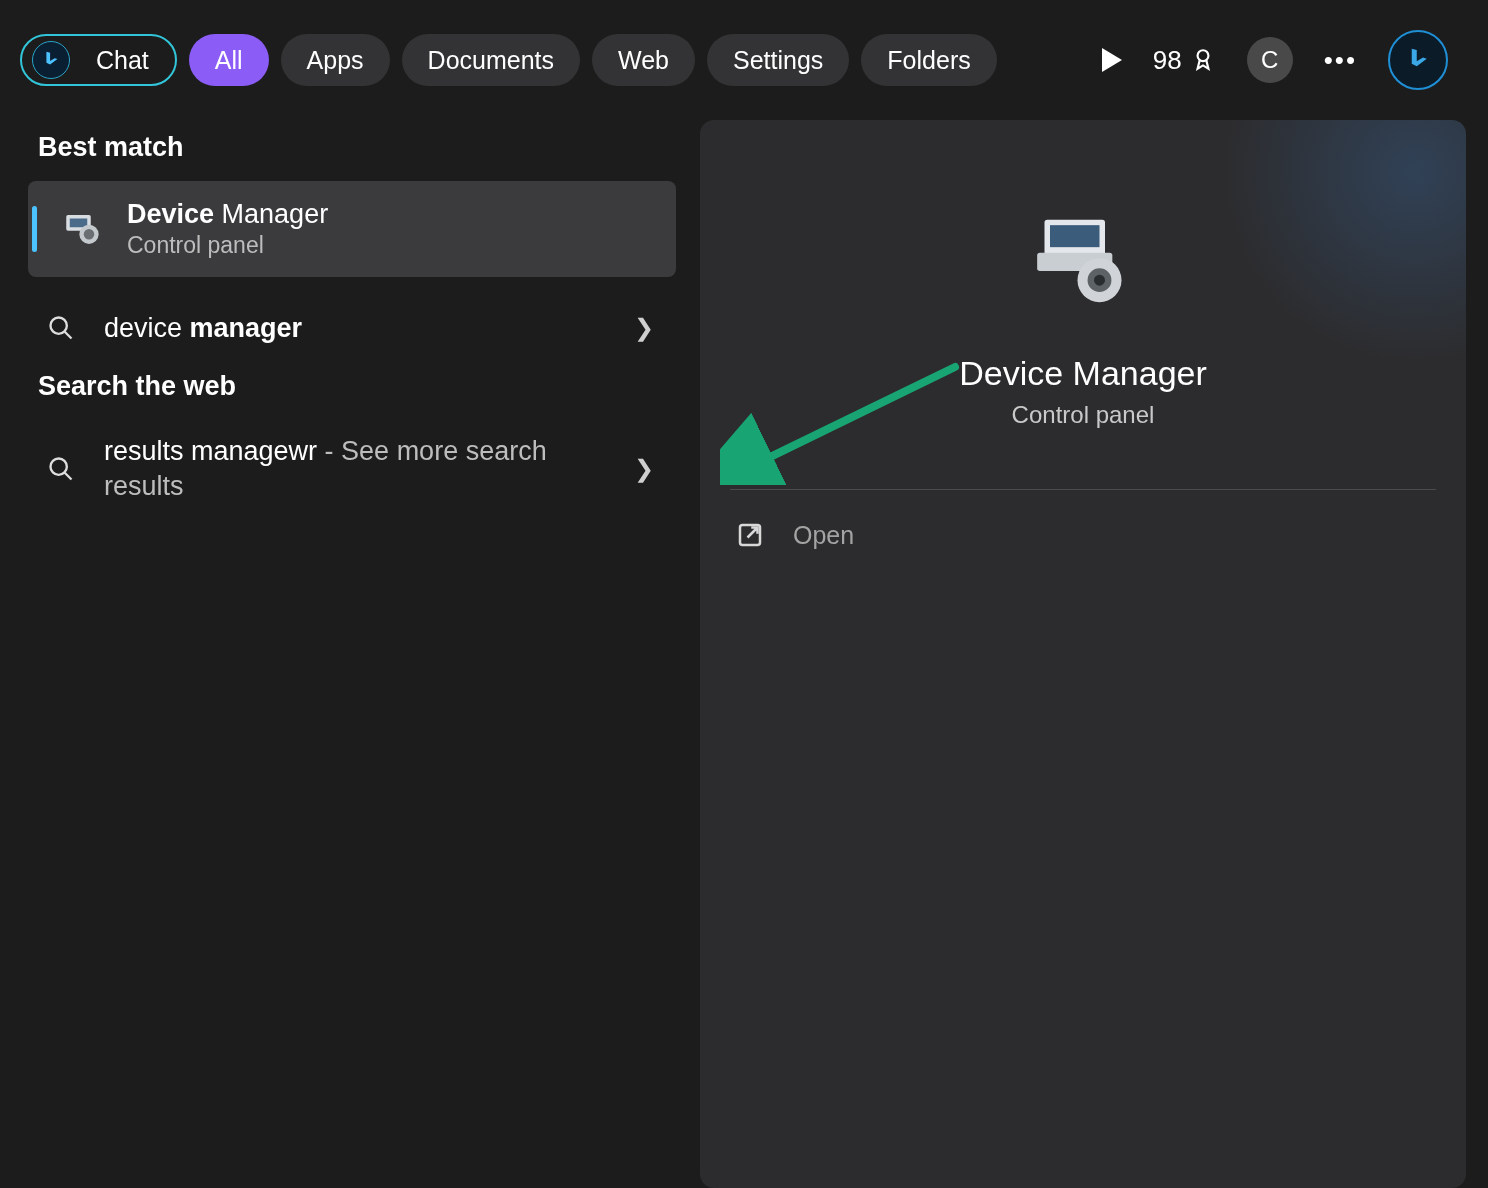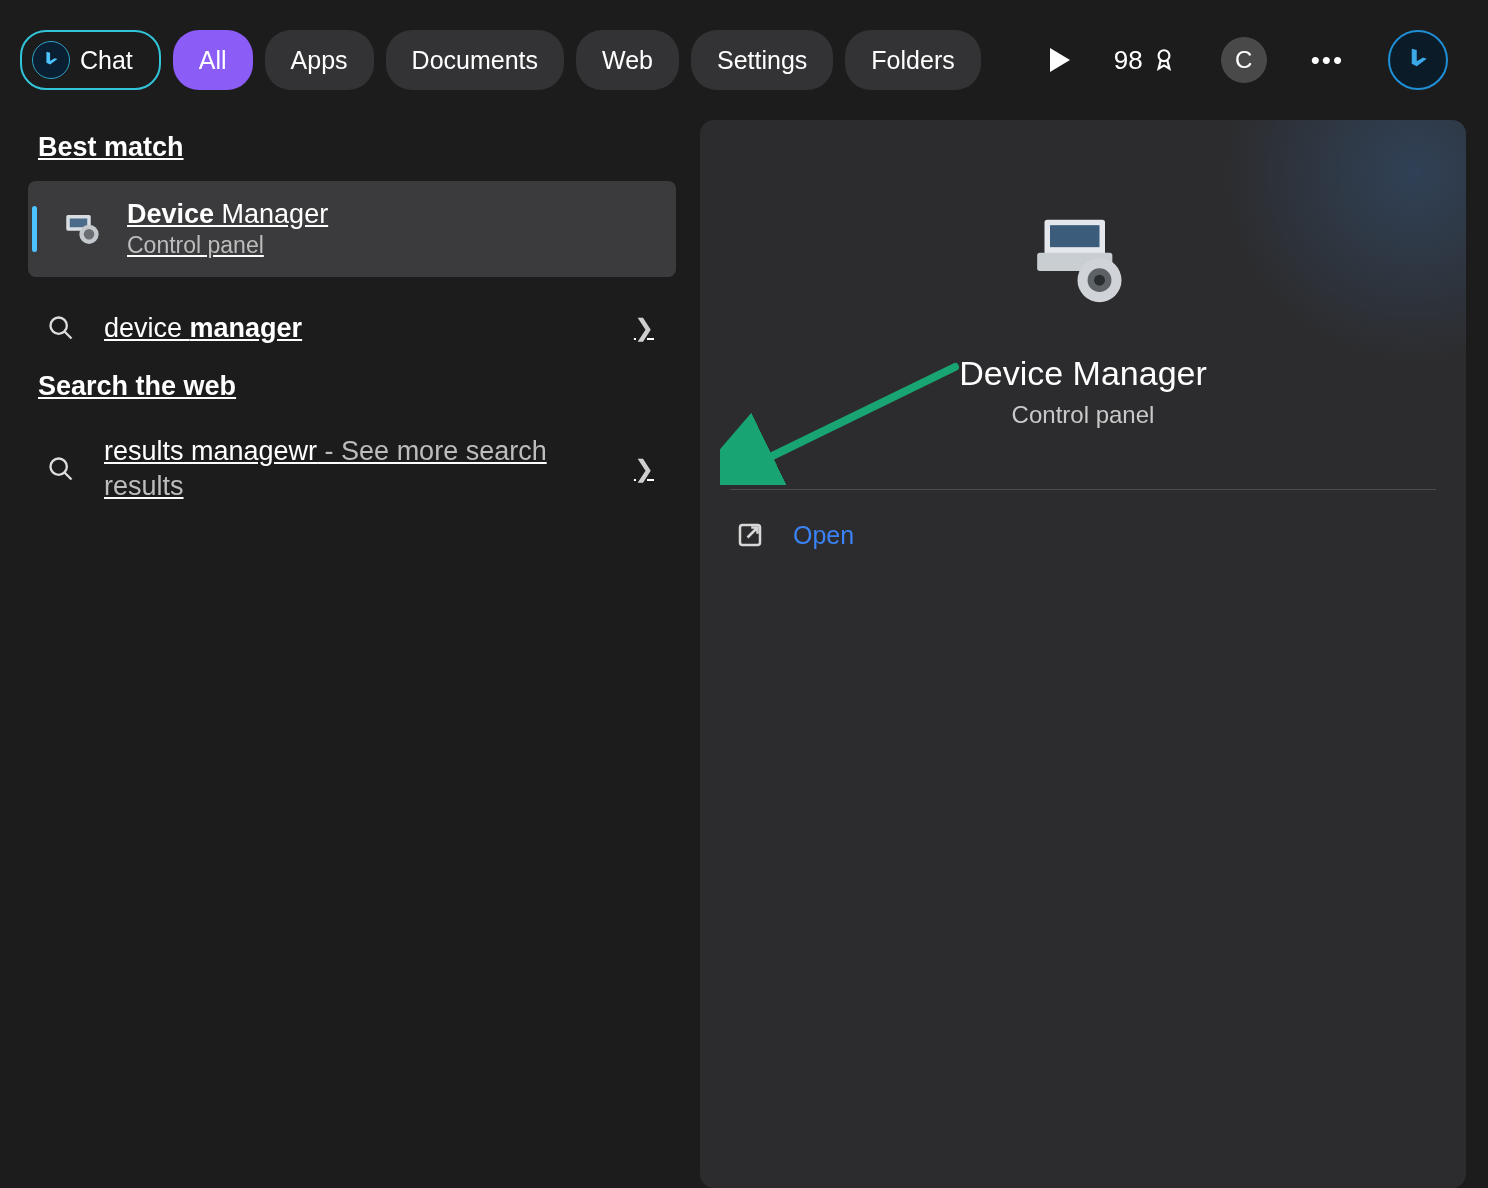--- a/index.html
+++ b/index.html
@@ -16,23 +16,23 @@
   
   .topbar {
     display: flex;
     align-items: center;
     padding: 30px 20px 0 20px;
     gap: 12px;
   }
   .chip {
     display: inline-flex;
     align-items: center;
-    gap: 10px;
+    gap: 26px;
     padding: 0 26px;
-    height: 60px;
+    height: 52px;
     border-radius: 26px;
     font-size: 25px;
     color: #ffffff;
     background: #333335;
     cursor: pointer;
     user-select: none;
     white-space: nowrap;
   }
   .chip.chat {
     background: transparent;
@@ -46,21 +46,21 @@
     display: flex; align-items: center; justify-content: center;
     border: 1.5px solid #2aa3c7;
   }
   .chip.active {
     background: #8b5cf6;
   }
   .top-right {
     margin-left: auto;
     display: flex;
     align-items: center;
-    gap: 44px;
+    gap: 31px;
     padding-right: 20px;
   }
   .play-triangle {
     width: 0; height: 0;
     border-top: 12px solid transparent;
     border-bottom: 12px solid transparent;
     border-left: 20px solid #ffffff;
     cursor: pointer;
   }
   .rewards {
@@ -91,21 +91,20 @@
 
   
   .main {
     display: flex;
     margin-top: 30px;
     height: calc(100% - 120px);
   }
   .left {
     width: 700px;
     padding: 0 10px 0 28px;
-    text-decoration: underline;
   }
   .right-wrap {
     flex: 1;
     padding-right: 22px;
   }
   .right {
     width: 100%;
     height: 100%;
     background: #2c2c2e;
     border-radius: 14px;
@@ -195,21 +194,21 @@
   }
   .action-row {
     width: calc(100% - 34px);
     display: flex;
     align-items: center;
     gap: 28px;
     padding: 30px 0 30px 18px;
     cursor: pointer;
   }
   .open-icon { width: 30px; height: 30px; }
-  .action-label { font-size: 25px; color: #3b82f6; }
+  .action-label { font-size: 25px; color: #a3a3a3; }
 
   
   .arrow-svg {
     position: absolute;
     left: 720px;
     top: 355px;
     width: 260px;
     height: 130px;
     pointer-events: none;
   }

